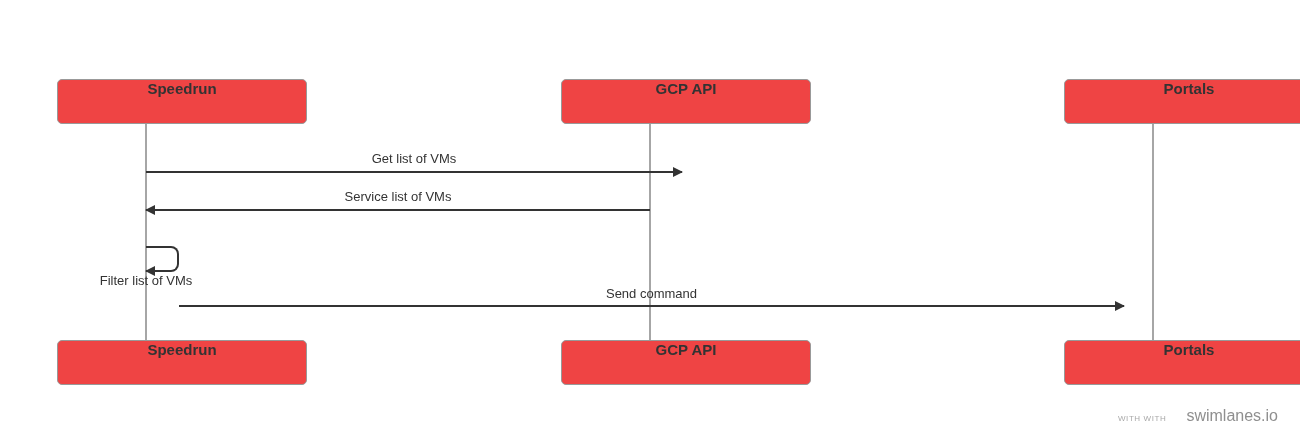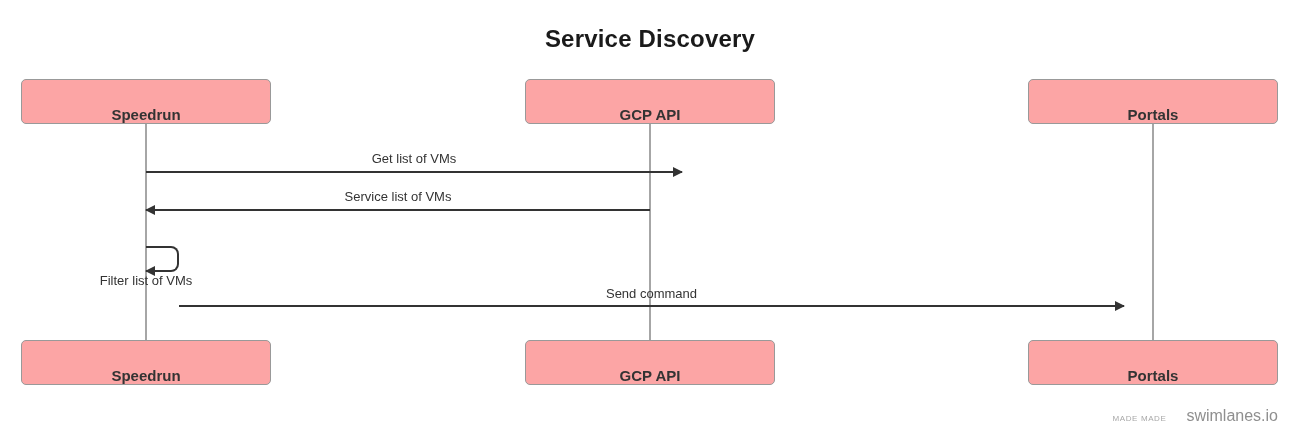--- a/index.html
+++ b/index.html
@@ -36,26 +36,27 @@
     position: absolute;
     top: 123px;
     width: 2px;
     height: 218px;
     background: var(--lifeline);
   }
   .actor-box {
     position: absolute;
     width: 248px;
     height: 43px;
-    background: #fca5a5;
+    background: #ef4444;
     border: 1px solid var(--box-border);
     border-radius: 5px;
     display: flex;
-    align-items: flex-end;
+    align-items: flex-start;
     justify-content: center;
+    margin-left: 36px;
   }
   .actor-label {
     font-size: 15px;
     font-weight: bold;
     color: var(--text);
   }
   .msg { position: absolute; }
   .msg-label {
     display: block;
     width: 100%;
@@ -138,21 +139,20 @@
     font-size: 16px;
     color: #8f8f8f;
     margin-left: 20px;
   }
 </style>
 </head>
 <body>
 
 <div class="canvas">
 
-  <div class="title">Service Discovery</div>
 
   <div class="lifeline" style="left:145px;"></div>
   <div class="lifeline" style="left:649px;"></div>
   <div class="lifeline" style="left:1152px;"></div>
 
   <div class="actor-box" style="left:21px; top:79px;">
     <span class="actor-label">Speedrun</span>
   </div>
   <div class="actor-box" style="left:525px; top:79px;">
     <span class="actor-label">GCP API</span>
@@ -192,16 +192,16 @@
     <span class="actor-label">Speedrun</span>
   </div>
   <div class="actor-box" style="left:525px; top:340px;">
     <span class="actor-label">GCP API</span>
   </div>
   <div class="actor-box" style="left:1028px; top:340px;">
     <span class="actor-label">Portals</span>
   </div>
 
   <div class="footer">
-    <span class="made-with">MADE MADE</span><span class="brand">swimlanes.io</span>
+    <span class="made-with">WITH WITH</span><span class="brand">swimlanes.io</span>
   </div>
 
 </div>
 
 </body></html>

